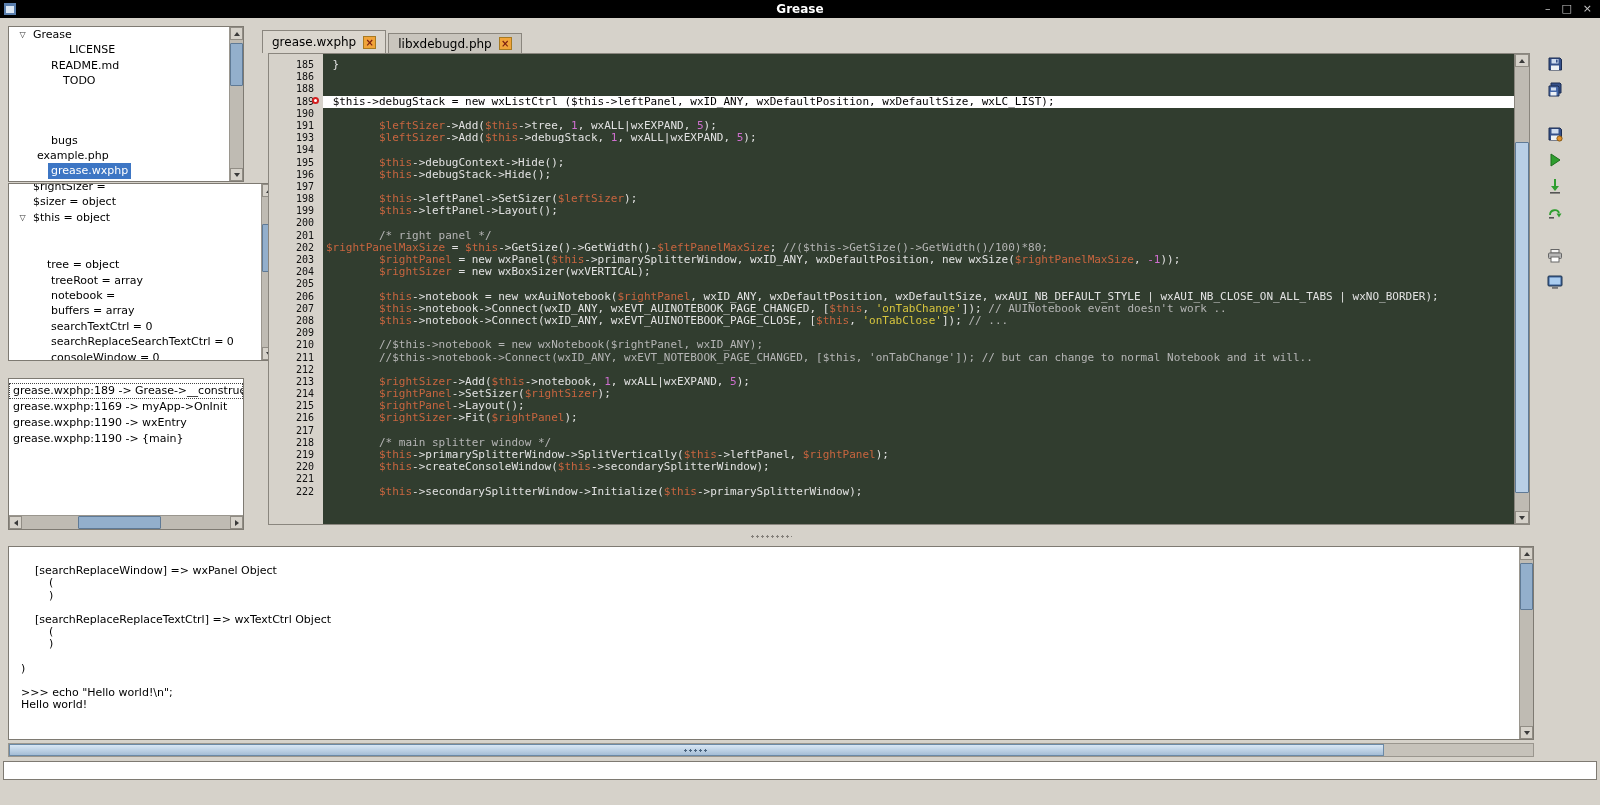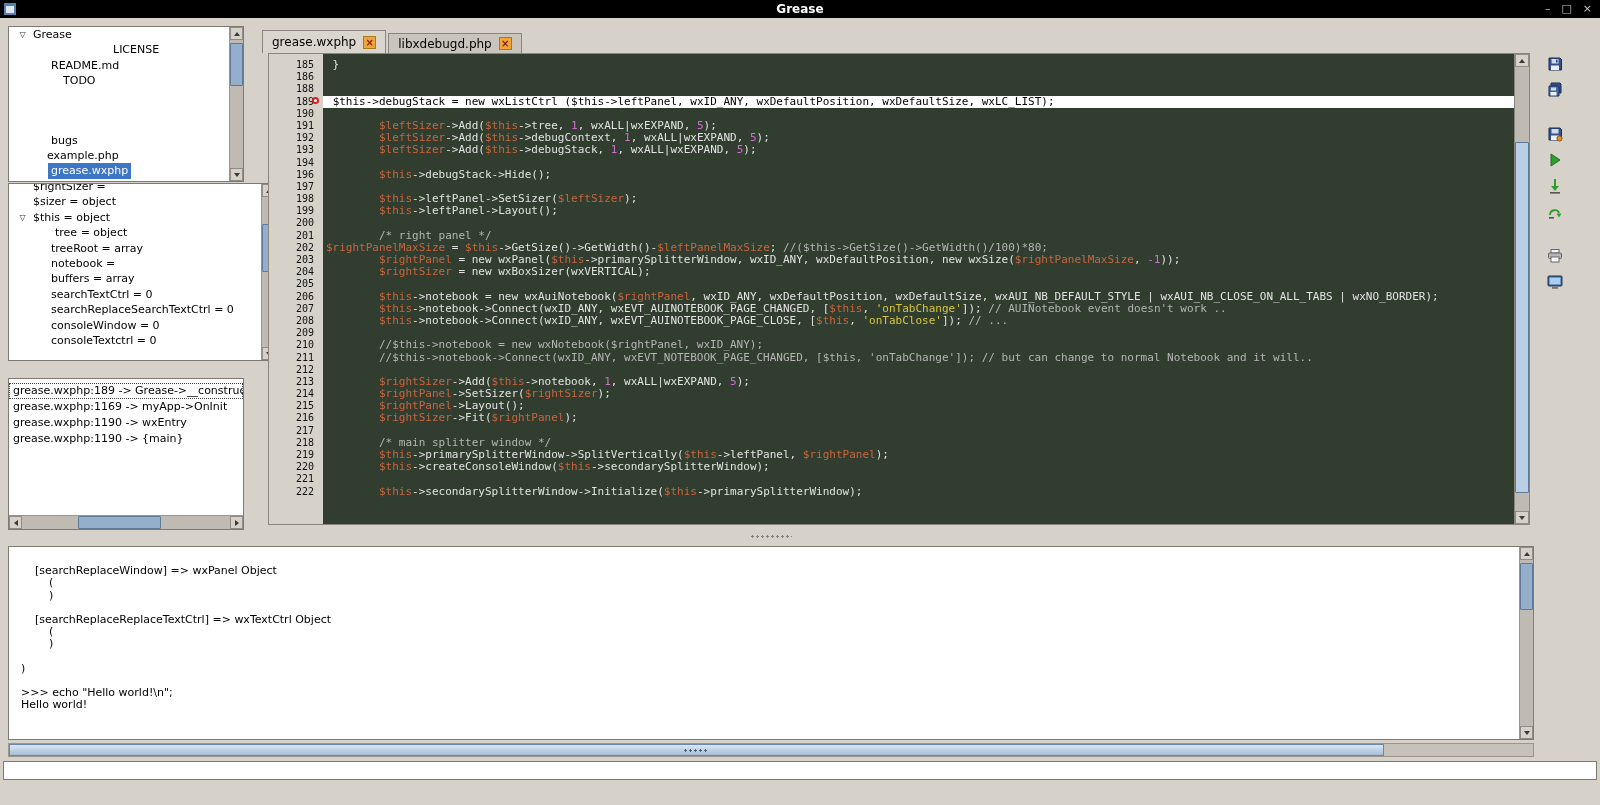--- a/index.html
+++ b/index.html
@@ -150,37 +150,37 @@
     <span>×</span>
   </span>
 </div>
 
 <div class="panel tree-panel">
   <div class="panel-content">
       <div class="trow" style="padding-left: 6px;">
         <span class="exp">▽</span>
         <span class="lbl">Grease</span>
       </div>
-      <div class="trow" style="padding-left: 42px; margin-left: 44px;">
+      <div class="trow" style="padding-left: 42px;">
         <span class="exp"></span>
         <span class="lbl">LICENSE</span>
       </div>
       <div class="trow" style="padding-left: 24px;">
         <span class="exp"></span>
         <span class="lbl">README.md</span>
       </div>
       <div class="trow" style="padding-left: 36px;">
         <span class="exp"></span>
         <span class="lbl">TODO</span>
       </div>
       <div class="trow" style="padding-left: 24px; margin-top: 44px;">
         <span class="exp"></span>
         <span class="lbl">bugs</span>
       </div>
-      <div class="trow" style="padding-left: 20px;">
+      <div class="trow" style="padding-left: 10px;">
         <span class="exp"></span>
         <span class="lbl">example.php</span>
       </div>
       <div class="trow" style="padding-left: 24px;">
         <span class="exp"></span>
         <span class="lbl sel">grease.wxphp</span>
       </div>
       <div class="trow" style="padding-left: 24px;">
         <span class="exp">▷</span>
         <span class="lbl">ico</span>
@@ -214,21 +214,21 @@
         <span class="lbl">$rightSizer =</span>
       </div>
       <div class="trow" style="padding-left: 6px;">
         <span class="exp"></span>
         <span class="lbl">$sizer = object</span>
       </div>
       <div class="trow" style="padding-left: 6px;">
         <span class="exp">▽</span>
         <span class="lbl">$this = object</span>
       </div>
-      <div class="trow" style="padding-left: 28px;">
+      <div class="trow" style="padding-left: 20px; margin-top: 32px;">
         <span class="exp"></span>
         <span class="lbl">tree = object</span>
       </div>
       <div class="trow" style="padding-left: 24px;">
         <span class="exp"></span>
         <span class="lbl">treeRoot = array</span>
       </div>
       <div class="trow" style="padding-left: 24px; align-items: center;">
         <span class="exp"></span>
         <span class="lbl">notebook =</span>
@@ -299,23 +299,23 @@
 </div>
 
 <div class="editor-wrap">
   <div class="code-rows">
       <div class="crow"><span class="lnum">185</span><span class="ccode"><span class="t-p"> }</span></span></div>
       <div class="crow"><span class="lnum">186</span><span class="ccode">&nbsp;</span></div>
       <div class="crow"><span class="lnum">188</span><span class="ccode">&nbsp;</span></div>
       <div class="crow cur"><span class="lnum">189</span><span class="ccode"><span class="bp"></span><span class="t-p"> </span><span class="t-v">$this</span><span class="t-p">-&gt;debugStack = new wxListCtrl (</span><span class="t-v">$this</span><span class="t-p">-&gt;leftPanel, wxID_ANY, wxDefaultPosition, wxDefaultSize, wxLC_LIST);</span></span></div>
       <div class="crow"><span class="lnum">190</span><span class="ccode">&nbsp;</span></div>
       <div class="crow"><span class="lnum">191</span><span class="ccode"><span class="t-p">        </span><span class="t-v">$leftSizer</span><span class="t-p">-&gt;Add(</span><span class="t-v">$this</span><span class="t-p">-&gt;tree, </span><span class="t-n">1</span><span class="t-p">, wxALL|wxEXPAND, </span><span class="t-n">5</span><span class="t-p">);</span></span></div>
-      <div class="crow"><span class="lnum">192</span><span class="ccode"><span class="t-p">        </span><span class="t-v">$leftSizer</span><span class="t-p">-&gt;Add(</span><span class="t-v">$this</span><span class="t-p">-&gt;debugContext, </span><span class="t-n">1</span><span class="t-p">, wxALL|wxEXPAND, </span><span class="t-n">5</span><span class="t-p">);</span></span></div>
       <div class="crow"><span class="lnum">193</span><span class="ccode"><span class="t-p">        </span><span class="t-v">$leftSizer</span><span class="t-p">-&gt;Add(</span><span class="t-v">$this</span><span class="t-p">-&gt;debugStack, </span><span class="t-n">1</span><span class="t-p">, wxALL|wxEXPAND, </span><span class="t-n">5</span><span class="t-p">);</span></span></div>
       <div class="crow"><span class="lnum">194</span><span class="ccode">&nbsp;</span></div>
+      <div class="crow"><span class="lnum">195</span><span class="ccode"><span class="t-p">        </span><span class="t-v">$this</span><span class="t-p">-&gt;debugContext-&gt;Hide();</span></span></div>
       <div class="crow"><span class="lnum">196</span><span class="ccode"><span class="t-p">        </span><span class="t-v">$this</span><span class="t-p">-&gt;debugStack-&gt;Hide();</span></span></div>
       <div class="crow"><span class="lnum">197</span><span class="ccode">&nbsp;</span></div>
       <div class="crow"><span class="lnum">198</span><span class="ccode"><span class="t-p">        </span><span class="t-v">$this</span><span class="t-p">-&gt;leftPanel-&gt;SetSizer(</span><span class="t-v">$leftSizer</span><span class="t-p">);</span></span></div>
       <div class="crow"><span class="lnum">199</span><span class="ccode"><span class="t-p">        </span><span class="t-v">$this</span><span class="t-p">-&gt;leftPanel-&gt;Layout();</span></span></div>
       <div class="crow"><span class="lnum">200</span><span class="ccode">&nbsp;</span></div>
       <div class="crow"><span class="lnum">201</span><span class="ccode"><span class="t-p">        </span><span class="t-c">/* right panel */</span></span></div>
       <div class="crow"><span class="lnum">202</span><span class="ccode"><span class="t-v">$rightPanelMaxSize</span><span class="t-p"> = </span><span class="t-v">$this</span><span class="t-p">-&gt;GetSize()-&gt;GetWidth()-</span><span class="t-v">$leftPanelMaxSize</span><span class="t-p">; </span><span class="t-c">//($this-&gt;GetSize()-&gt;GetWidth()/100)*80;</span></span></div>
       <div class="crow"><span class="lnum">203</span><span class="ccode"><span class="t-p">        </span><span class="t-v">$rightPanel</span><span class="t-p"> = new wxPanel(</span><span class="t-v">$this</span><span class="t-p">-&gt;primarySplitterWindow, wxID_ANY, wxDefaultPosition, new wxSize(</span><span class="t-v">$rightPanelMaxSize</span><span class="t-p">, </span><span class="t-n">-1</span><span class="t-p">));</span></span></div>
       <div class="crow"><span class="lnum">204</span><span class="ccode"><span class="t-p">        </span><span class="t-v">$rightSizer</span><span class="t-p"> = new wxBoxSizer(wxVERTICAL);</span></span></div>
       <div class="crow"><span class="lnum">205</span><span class="ccode">&nbsp;</span></div>

